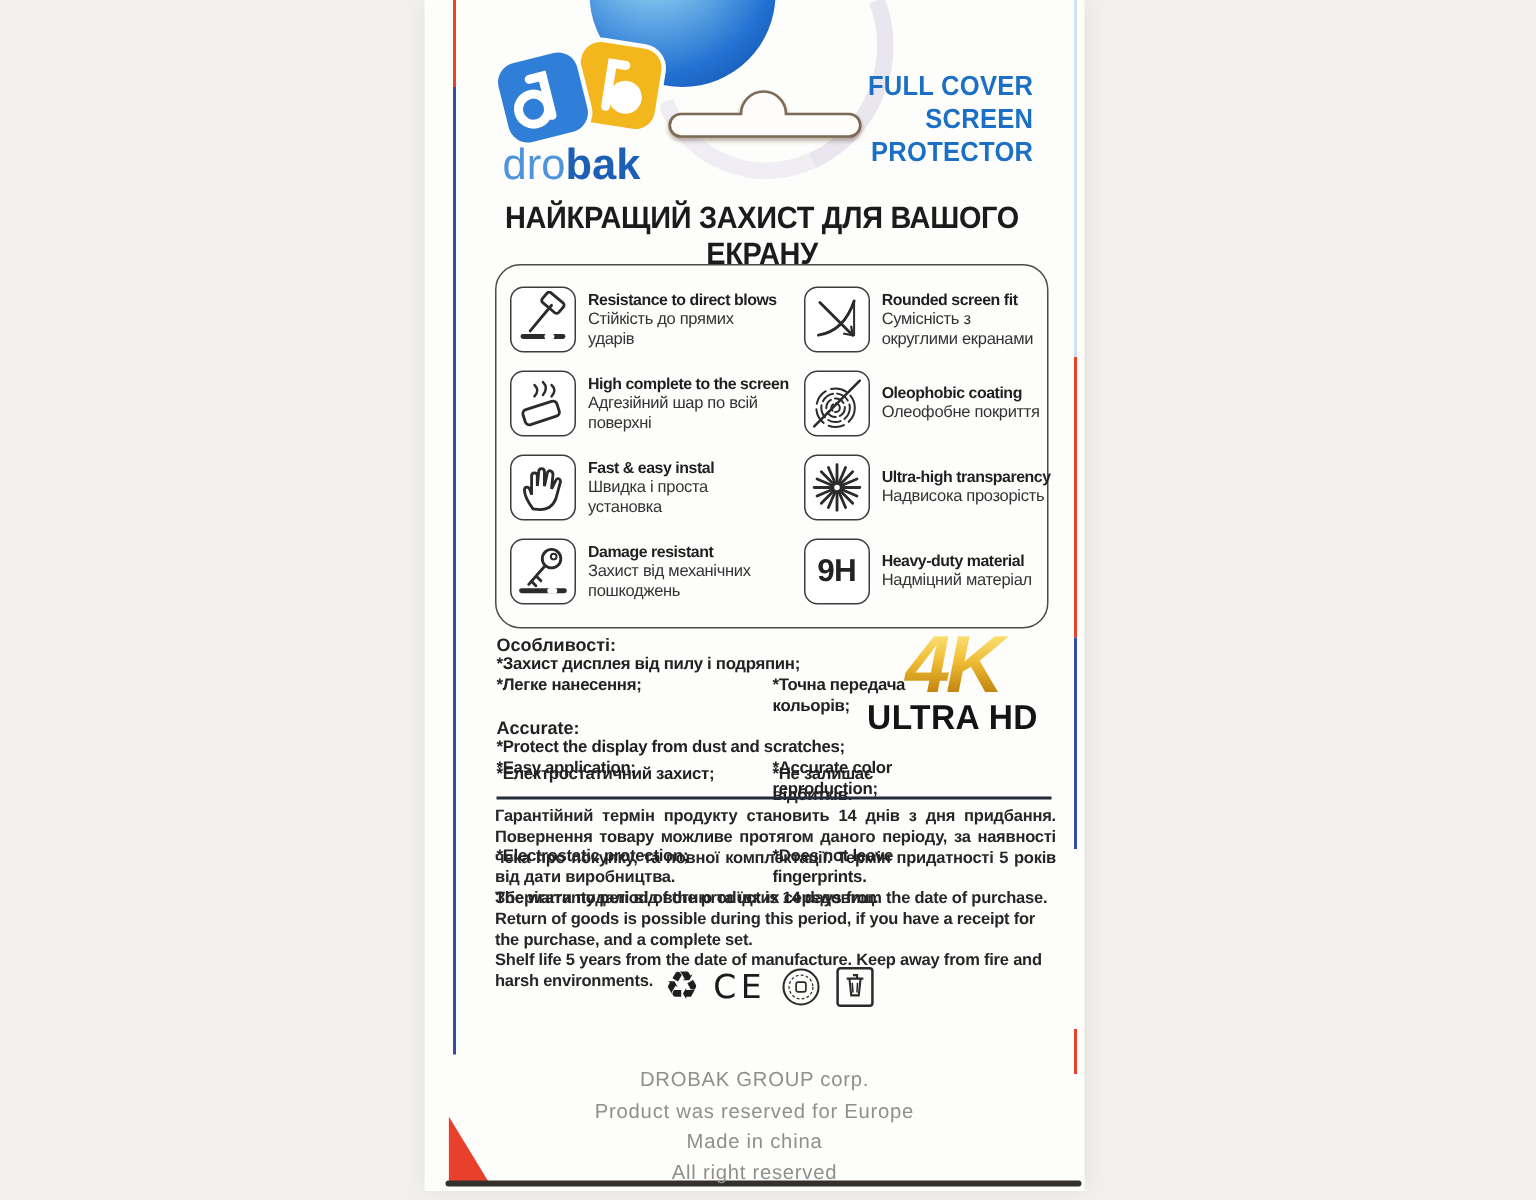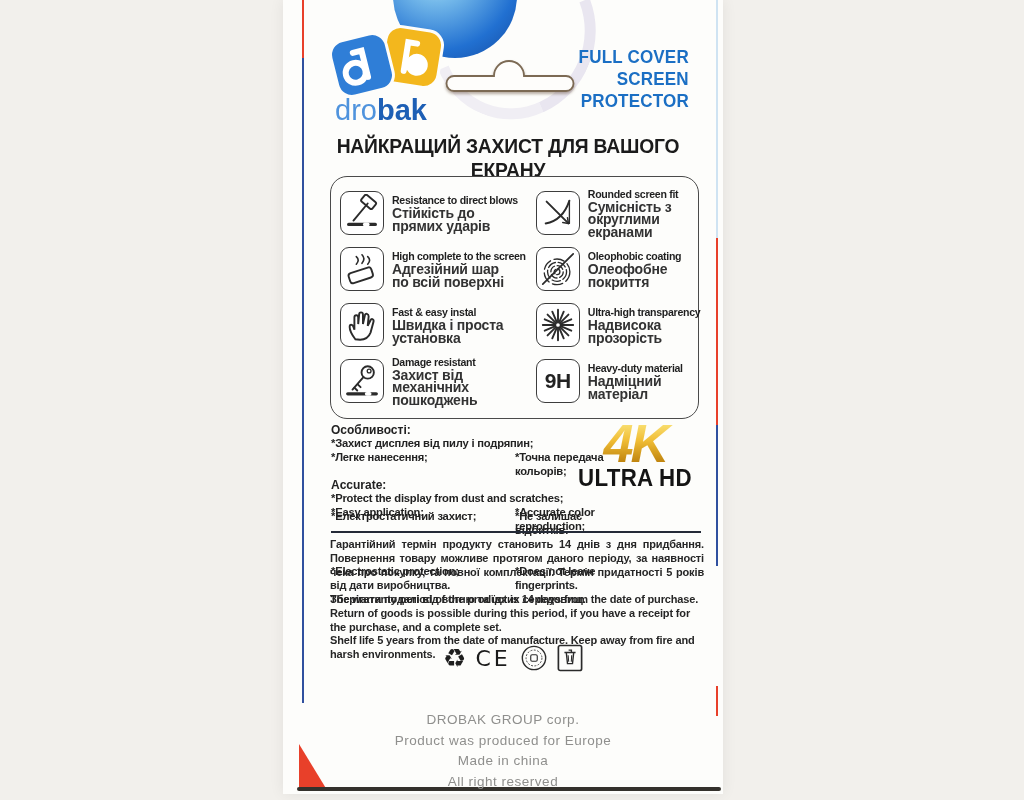--- a/index.html
+++ b/index.html
@@ -54,21 +54,21 @@
             border:1.7px solid #4a4a4a; border-radius:17px;
             display:grid; grid-template-columns:1fr 1fr; grid-auto-rows:56px;
             padding:8px 5px; column-gap:2px; align-items:center; }
   .cell { display:flex; align-items:center; gap:8px; padding:0 4px; }
   .ibox { width:44px; height:44px; border:1.7px solid #3d3d3d; border-radius:9px; flex:0 0 44px;
           display:flex; align-items:center; justify-content:center; background:#fff; }
   .ibox svg { width:38px; height:38px; stroke:#2b2b2b; fill:none; stroke-width:2; stroke-linecap:round; }
   .nine-h { font-size:21px; font-weight:700; color:#222; letter-spacing:-.5px; }
   .ctext .en { font-size:10.6px; font-weight:700; color:#1f1f1f; letter-spacing:-.3px;
                white-space:nowrap; line-height:13px; }
-  .ctext .uk { font-size:14px; font-weight:700; color:#333; letter-spacing:-.2px; line-height:12.5px;
+  .ctext .uk { font-size:11px; font-weight:400; color:#333; letter-spacing:-.2px; line-height:12.5px;
                max-width:118px; }
 
   
   .blist { position:absolute; left:48px; width:290px; color:#222; }
   .blist.uk { top:423px; }
   .blist.en { top:478px; }
   .blist .hdr { font-size:12px; font-weight:700; line-height:14px; }
   .blist .ln  { font-size:11.2px; font-weight:600; line-height:13.8px; letter-spacing:-.2px; }
   .bcols { display:grid; grid-template-columns:152px auto;gap:32px; }
 
@@ -329,19 +329,19 @@
         <svg viewBox="0 0 28 30" width="26" height="28" fill="none" stroke="#2a2a2a">
           <rect x="1.5" y="1.5" width="25" height="27" rx="2" stroke-width="1.8"></rect>
           <path d="M8 9 h12 M10 9 l1.3 12 h5.4 L18 9 M12.5 6.5 h3 v2.5" stroke-width="1.5"></path>
           <path d="M12 12 l.6 7 M15.8 12 l-.4 7" stroke-width="1.1"></path>
         </svg>
       </span>
     </div>
 
     <div class="footer">
       <div>DROBAK GROUP corp.</div>
-      <div>Product was produced for Europe</div>
+      <div>Product was reserved for Europe</div>
       <div>Made in china</div>
       <div>All right reserved</div>
     </div>
 
   </div>
 </div>
 
 </body></html>

